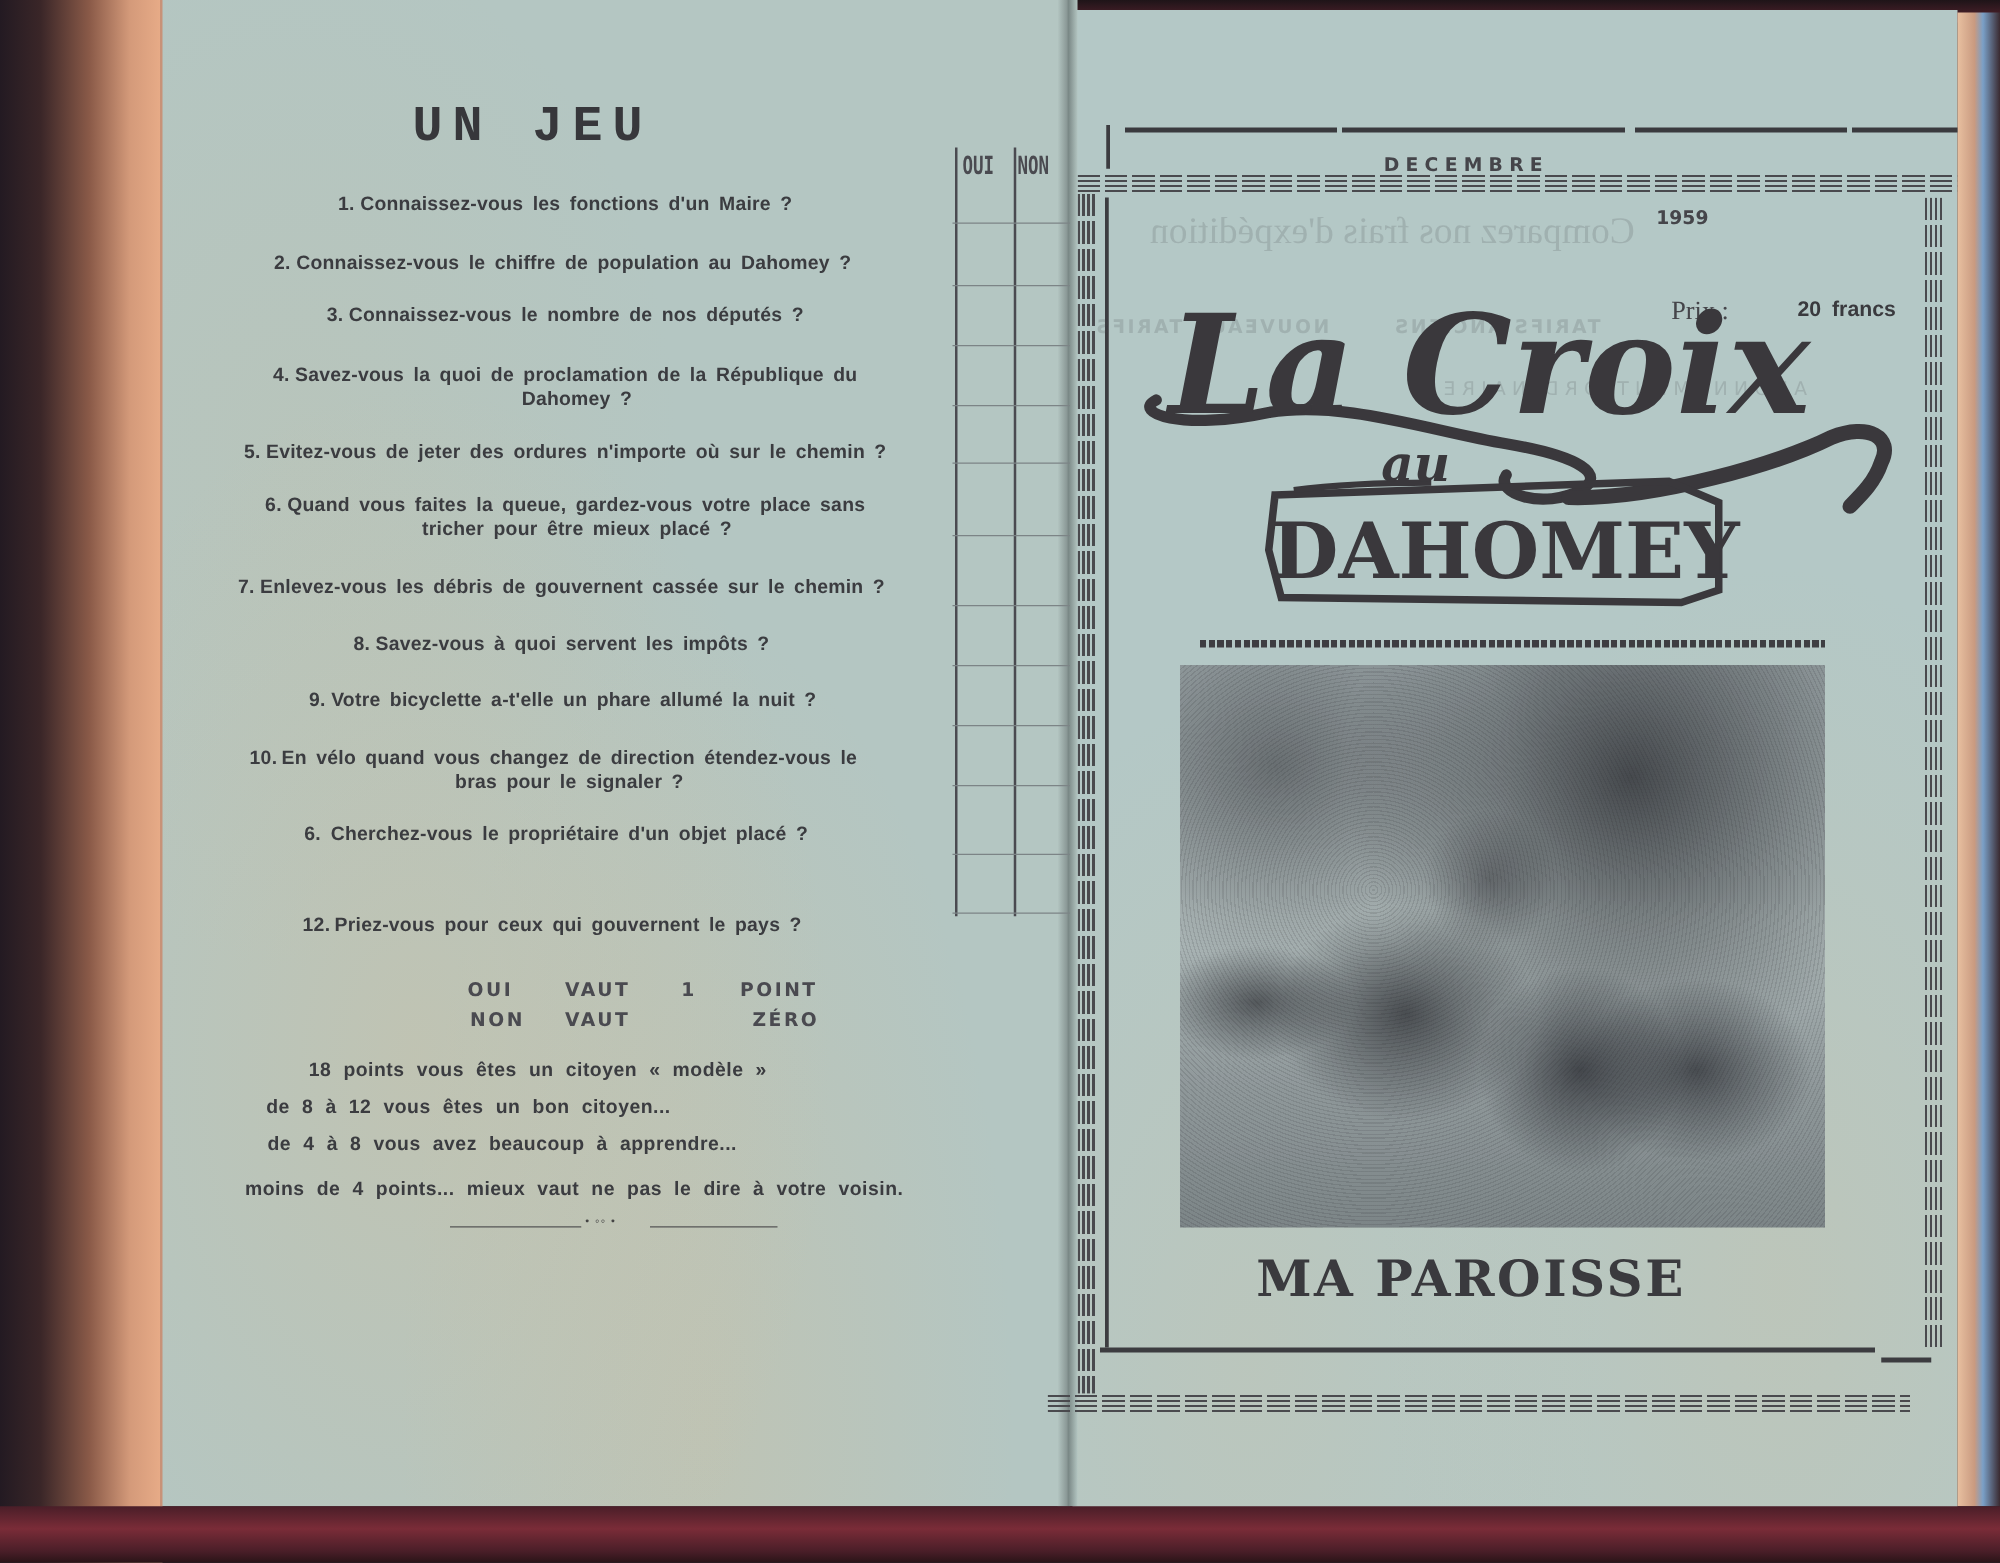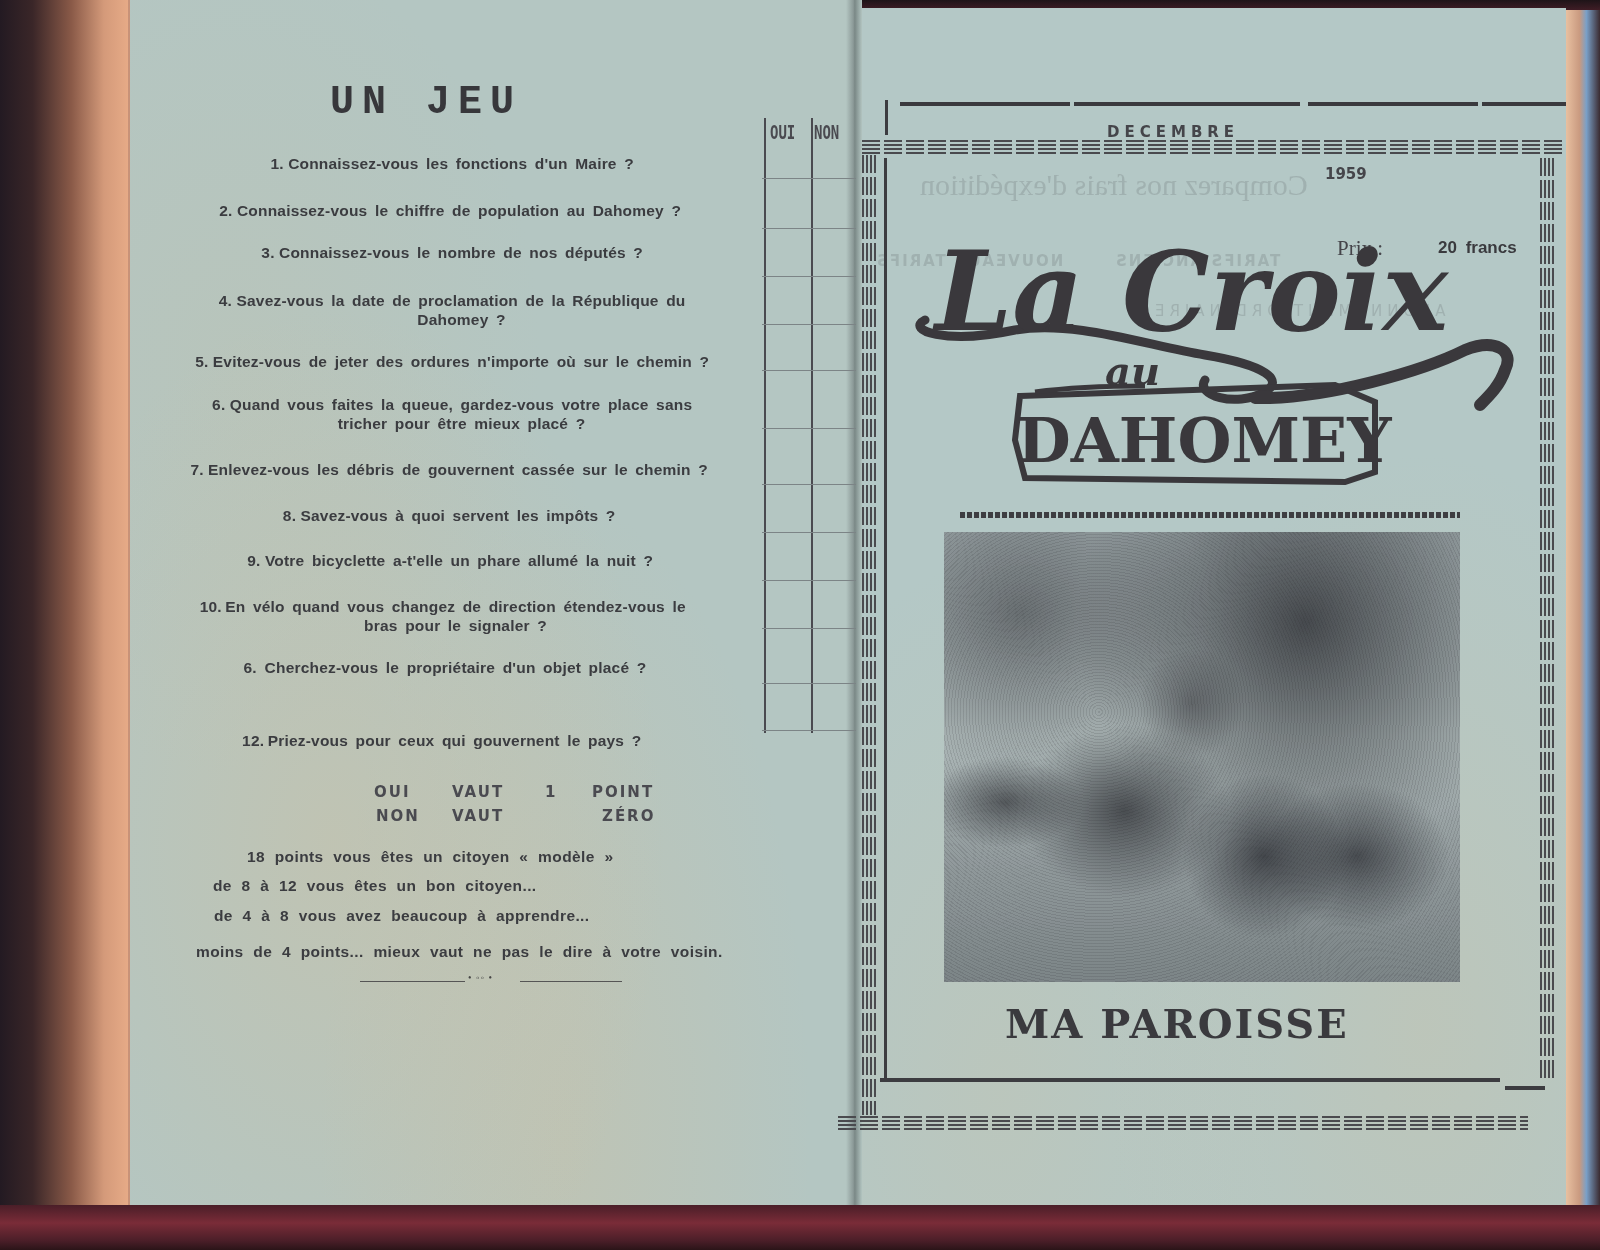--- a/index.html
+++ b/index.html
@@ -189,21 +189,21 @@
 <div class="question" style="top:154px">
   <span class="num">1.</span><span>Connaissez-vous les fonctions d'un Maire ?</span>
 </div>
 <div class="question" style="top:201px; left:148px">
   <span class="num">2.</span><span>Connaissez-vous le chiffre de  population  au  Dahomey ?</span>
 </div>
 <div class="question" style="top:243px">
   <span class="num">3.</span><span>Connaissez-vous le nombre de nos députés ?</span>
 </div>
 <div class="question" style="top:291px">
-  <span class="num">4.</span><span>Savez-vous la date de proclamation  de la  République  du</span>
+  <span class="num">4.</span><span>Savez-vous la quoi de proclamation  de la  République  du</span>
   <span class="cont">Dahomey ?</span>
 </div>
 <div class="question" style="top:352px">
   <span class="num">5.</span><span>Evitez-vous de  jeter des ordures n'importe où sur le chemin ?</span>
 </div>
 <div class="question" style="top:395px">
   <span class="num">6.</span><span>Quand vous  faites la queue,  gardez-vous votre place  sans</span>
   <span class="cont">tricher pour être mieux placé ?</span>
 </div>
 <div class="question" style="top:460px; left:147px">

